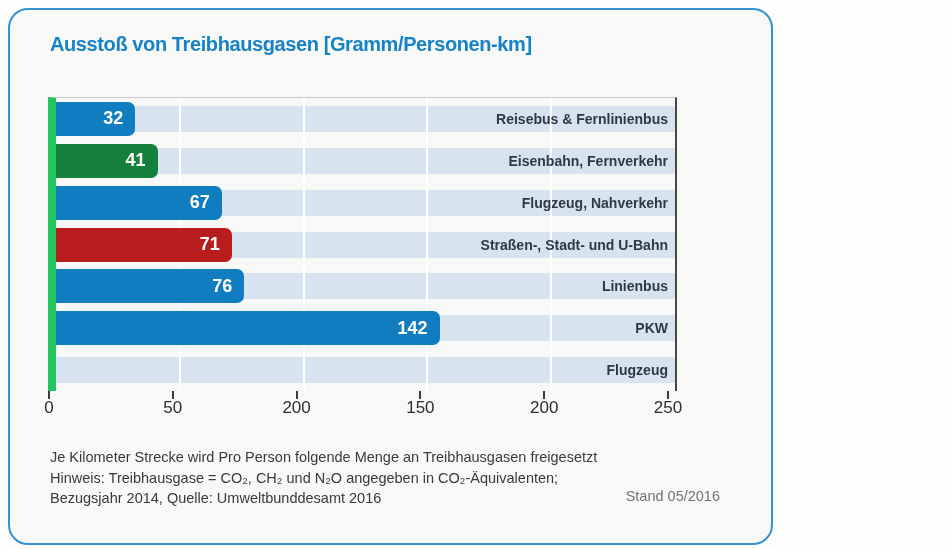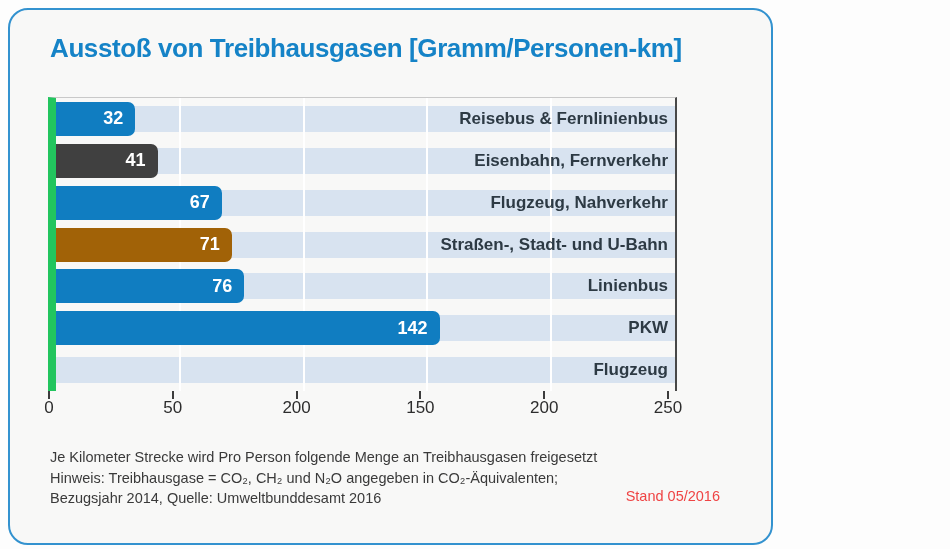--- a/index.html
+++ b/index.html
@@ -14,21 +14,21 @@
     position: absolute;
     left: 8px; top: 8px;
     width: 761px; height: 533px;
     background: #f8f8f7;
     border: 2px solid #3392cf;
     border-radius: 20px;
   }
   .chart-title {
     position: absolute;
     left: 50px; top: 33px;
-    font-size: 26px;
+    font-size: 20px;
     font-weight: 700;
     letter-spacing: -0.4px;
     color: #1583c7;
     white-space: nowrap;
   }
   .plot {
     position: absolute;
     left: 48px; top: 97px;
     width: 619px; height: 293px;
     border-left: 8px solid #22c55e;
@@ -76,21 +76,21 @@
     color: #ffffff;
     font-size: 18px;
     padding-right: 12px;
   }
   .category-label {
     position: absolute;
     right: 7px;
     top: 50%;
     transform: translateY(-50%);
     color: #2d3a44;
-    font-size: 17px;
+    font-size: 14px;
     z-index: 3;
     white-space: nowrap;
   }
   .x-axis {
     position: absolute;
     left: 0; top: 0;
     width: 950px; height: 549px;
     pointer-events: none;
   }
   .x-tick {
@@ -113,21 +113,21 @@
     left: 50px; top: 447px;
     font-size: 14.5px;
     line-height: 20.5px;
     color: #3a3a3a;
   }
   .stand {
     position: absolute;
     top: 488px;
     right: 230px;
     font-size: 14.5px;
-    color: #ef4444;
+    color: #737373;
     white-space: nowrap;
   }
 </style>
 </head>
 <body>
 
 <div class="card"></div>
 
 <div class="chart-title">Ausstoß von Treibhausgasen [Gramm/Personen-km]</div>
 
@@ -139,37 +139,37 @@
   <div class="bar-row">
     <div class="row-band" style="background: rgb(216, 227, 240);"></div>
     <div class="bar" style="width: 12.8%; background: rgb(16, 125, 193);">
       <span class="bar-value">32</span>
     </div>
     <span class="category-label">Reisebus &amp; Fernlinienbus</span>
   </div>
 
   <div class="bar-row">
     <div class="row-band" style="background: rgb(216, 227, 240);"></div>
-    <div class="bar" style="width: 16.4%; background: #404040;">
+    <div class="bar" style="width: 16.4%; background: #15803d;">
       <span class="bar-value">41</span>
     </div>
     <span class="category-label">Eisenbahn, Fernverkehr</span>
   </div>
 
   <div class="bar-row">
     <div class="row-band" style="background: rgb(216, 227, 240);"></div>
     <div class="bar" style="width: 26.8%; background: rgb(16, 125, 193);">
       <span class="bar-value">67</span>
     </div>
     <span class="category-label">Flugzeug, Nahverkehr</span>
   </div>
 
   <div class="bar-row">
     <div class="row-band" style="background: rgb(216, 227, 240);"></div>
-    <div class="bar" style="width: 28.4%; background: #a16207;">
+    <div class="bar" style="width: 28.4%; background: #b91c1c;">
       <span class="bar-value">71</span>
     </div>
     <span class="category-label">Straßen-, Stadt- und U-Bahn</span>
   </div>
 
   <div class="bar-row">
     <div class="row-band" style="background: rgb(216, 227, 240);"></div>
     <div class="bar" style="width: 30.4%; background: rgb(16, 125, 193);">
       <span class="bar-value">76</span>
     </div>

